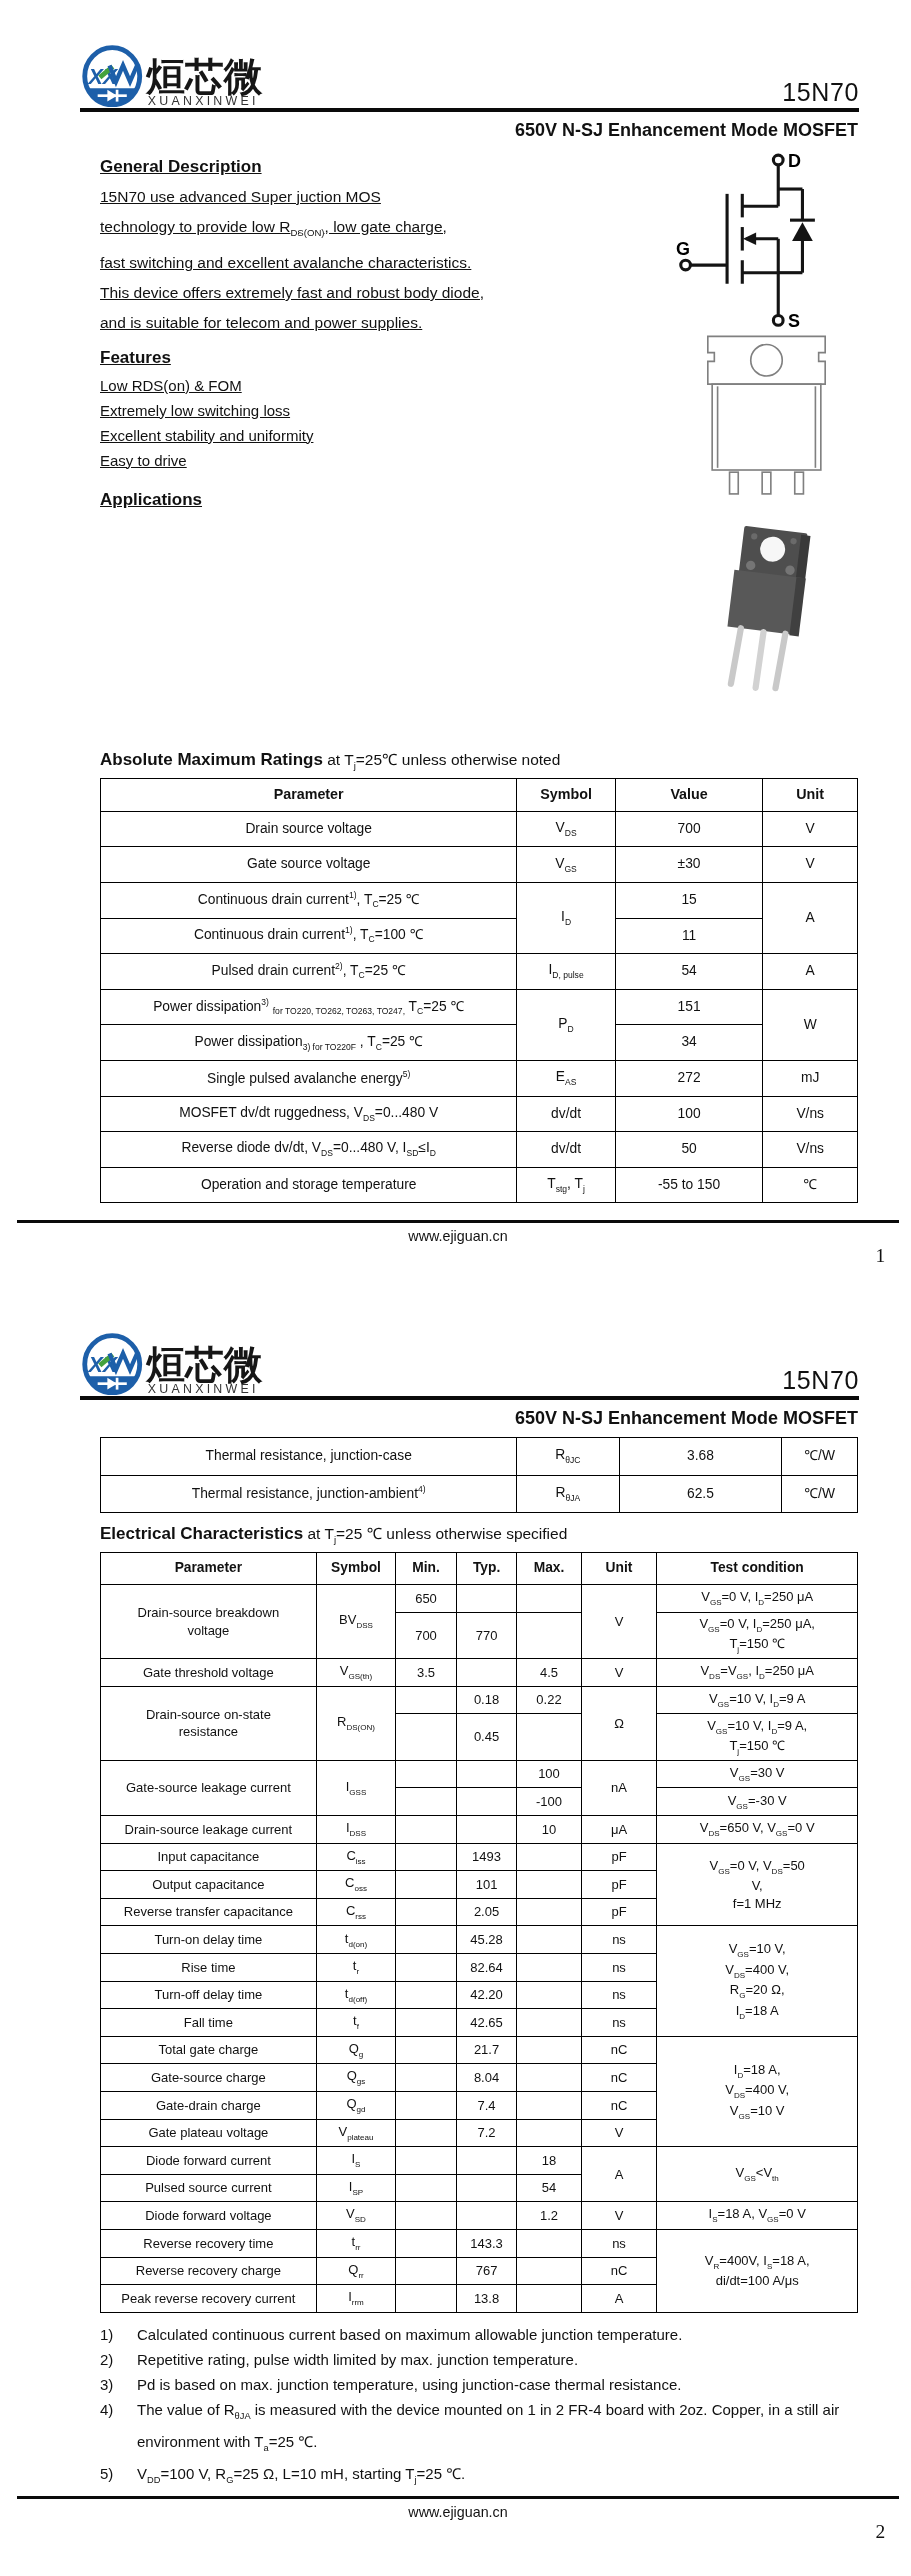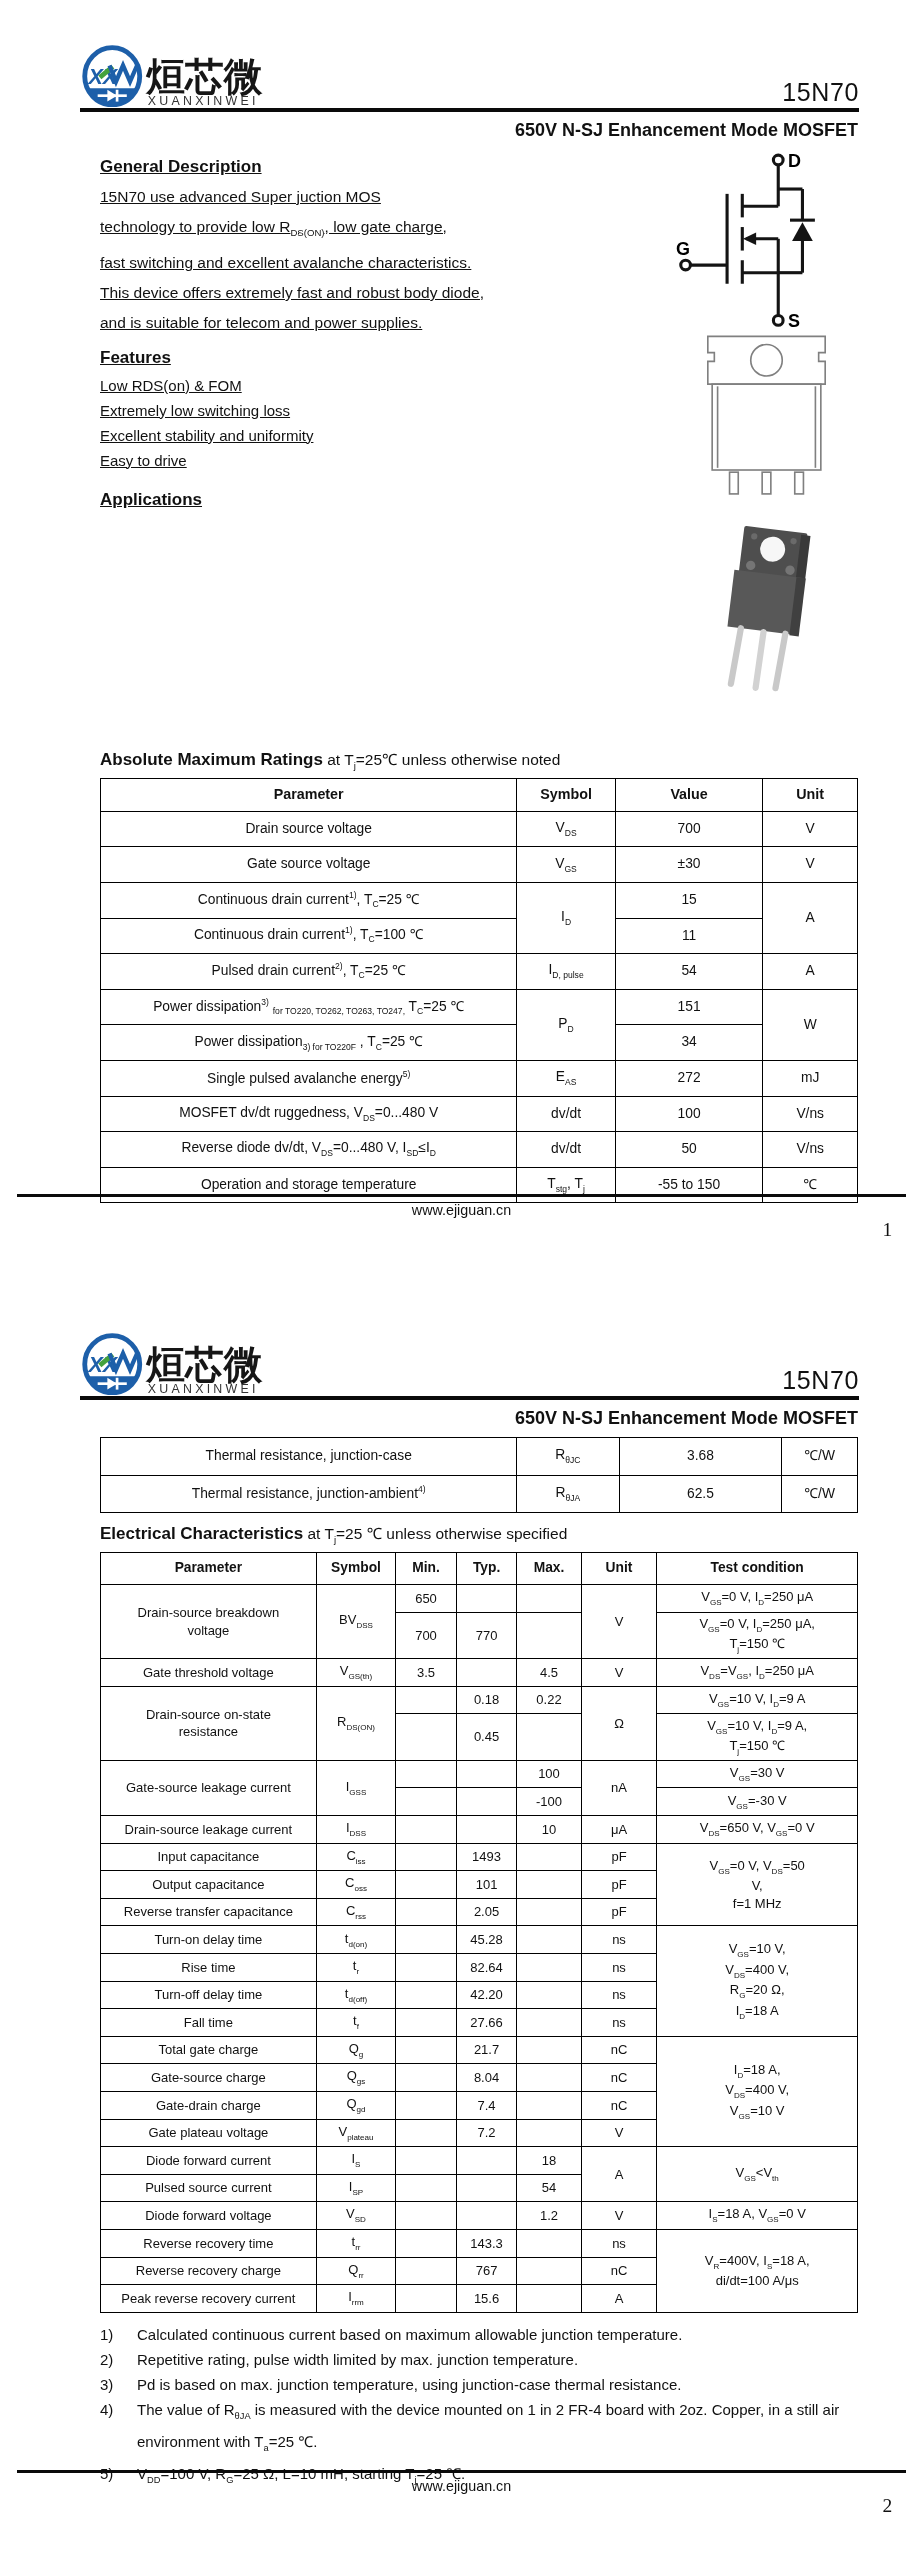--- a/index.html
+++ b/index.html
@@ -52,21 +52,21 @@
   .ec-head{margin-top:9.2px;font-size:17px;font-weight:bold;}
   .ec-head .rest{font-size:15.5px;font-weight:normal;}
 
   
   .footnotes{margin-top:9.2px;}
   .footnote{display:flex;font-size:15px;line-height:25px;}
   .fn-num{width:37px;flex:none;}
   .fn-text{flex:1;}
 
   
-  .pagefoot{position:absolute;left:17px;right:25px;border-top:3.4px solid #0a0a0a;}
+  .pagefoot{position:absolute;left:17px;right:32px;border-top:3.4px solid #0a0a0a;margin-top:26px;}
   .foot-p1{top:1194px;}
   .foot-p2{top:1182px;}
   .site{text-align:center;font-size:14.3px;margin-top:4.6px;}
   .pageno{position:absolute;right:13.8px;top:22px;font-family:"Liberation Serif",serif;font-size:19.5px;}
 
   svg text.lbl{font-family:"Liberation Sans",sans-serif;font-weight:bold;}
 </style>
 </head>
 <body>
 
@@ -441,21 +441,21 @@
             <td>t<sub>d(off)</sub></td>
             <td></td>
             <td>42.20</td>
             <td></td>
             <td>ns</td>
           </tr>
           <tr>
             <td class="al">Fall time</td>
             <td>t<sub>f</sub></td>
             <td></td>
-            <td>27.66</td>
+            <td>42.65</td>
             <td></td>
             <td>ns</td>
           </tr>
           <tr>
             <td class="al">Total gate charge</td>
             <td>Q<sub>g</sub></td>
             <td></td>
             <td>21.7</td>
             <td></td>
             <td>nC</td>
@@ -524,21 +524,21 @@
             <td>Q<sub>rr</sub></td>
             <td></td>
             <td>767</td>
             <td></td>
             <td>nC</td>
           </tr>
           <tr>
             <td class="al">Peak reverse recovery current</td>
             <td>I<sub>rrm</sub></td>
             <td></td>
-            <td>15.6</td>
+            <td>13.8</td>
             <td></td>
             <td>A</td>
           </tr>
         </tbody>
       </table>
 
     <div class="footnotes">
         <div class="footnote">
           <span class="fn-num">1)</span>
           <span class="fn-text">Calculated continuous current based on maximum allowable junction temperature.</span>

